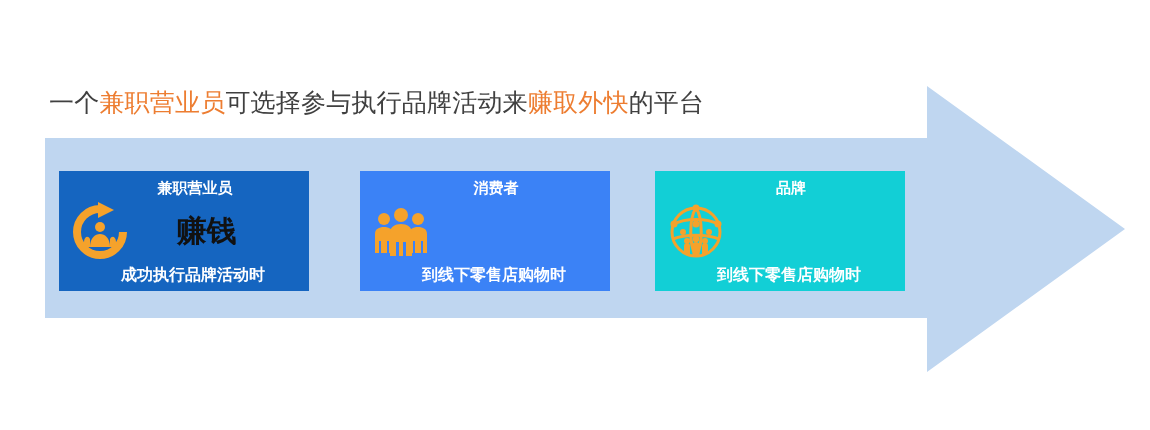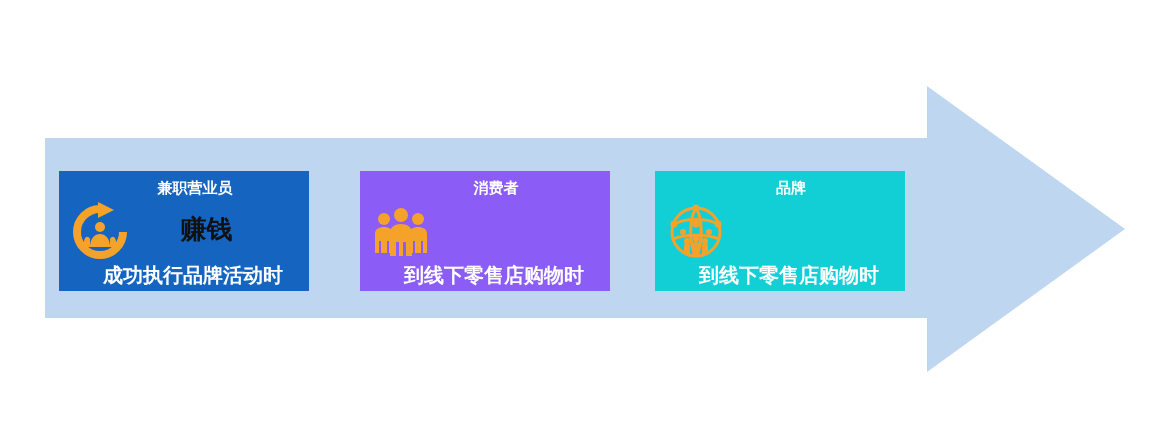--- a/index.html
+++ b/index.html
@@ -72,36 +72,36 @@
     padding-left: 22px;
     box-sizing: border-box;
   }
   .card-main {
     position: absolute;
     top: 44px;
     left: 0;
     right: 0;
     text-align: center;
     color: #111111;
-    font-family: Liberation Mono, monospace;
-    font-size: 26px;
+    font-family: Liberation Serif, serif;
+    font-size: 30px;
     line-height: 32px;
     font-weight: bold;
     padding-left: 45px;
     box-sizing: border-box;
   }
   .card-footer {
     position: absolute;
     bottom: 5px;
     left: 0;
     right: 0;
     text-align: center;
     color: #ffffff;
     font-family: "DejaVu Serif", "Liberation Serif", serif;
-    font-size: 20px;
+    font-size: 16px;
     line-height: 22px;
     font-weight: bold;
     padding-left: 18px;
     box-sizing: border-box;
   }
   .card-icon {
     position: absolute;
     left: 10px;
     top: 30px;
     width: 62px;
@@ -113,20 +113,23 @@
 <body style="background: rgb(255, 255, 255);">
 
 <div id="stage">
 
   <div class="arrow-wrap">
     <svg class="arrow-svg" width="1082" height="290" viewBox="0 0 1082 290" xmlns="http://www.w3.org/2000/svg" aria-hidden="true">
       <polygon points="0,52 882,52 882,0 1080,143 882,286 882,232 0,232" fill="#BFD6F0"></polygon>
     </svg>
   </div>
 
+  <div class="title" style="color: rgb(64, 64, 64);">
+    <span>一个</span><span class="hl" style="color: rgb(237, 125, 49);">兼职营业员</span><span>可选择参与执行品牌活动来</span><span class="hl" style="color: rgb(237, 125, 49);">赚取外快</span><span>的平台</span>
+  </div>
 
   <div class="card card-1" style="background: rgb(21, 101, 192);">
     <div class="card-header">兼职营业员</div>
     <div class="card-icon">
       <svg width="62" height="62" viewBox="0 0 62 62" xmlns="http://www.w3.org/2000/svg" aria-hidden="true">
 
         <path d="M31 8 A23 23 0 1 0 54 31" fill="none" stroke="#F5A22B" stroke-width="8" stroke-linecap="butt"></path>
         <polygon points="29,1 29,17 45,9" fill="#F5A22B"></polygon>
 
         <circle cx="31" cy="26" r="5" fill="#F5A22B"></circle>
@@ -134,21 +137,21 @@
         <path d="M21 46 C21 37 26 33 31 33 C36 33 41 37 41 46 Z" fill="#F5A22B"></path>
 
         <path d="M15 41 C15 36 19 34 21 38 L21 46 L15 46 Z" fill="#F5A22B"></path>
         <path d="M47 41 C47 36 43 34 41 38 L41 46 L47 46 Z" fill="#F5A22B"></path>
       </svg>
     </div>
     <div class="card-main">赚钱</div>
     <div class="card-footer">成功执行品牌活动时</div>
   </div>
 
-  <div class="card card-2" style="background: #8b5cf6;">
+  <div class="card card-2" style="background: #3b82f6;">
     <div class="card-header">消费者</div>
     <div class="card-icon">
       <svg width="62" height="62" viewBox="0 0 62 62" xmlns="http://www.w3.org/2000/svg" aria-hidden="true">
 
         <circle cx="14" cy="18" r="6" fill="#F5A22B"></circle>
         <path d="M5 52 L5 33 C5 28 9 26 14 26 C19 26 23 28 23 33 L23 52 L19 52 L19 40 L17 40 L17 52 L11 52 L11 40 L9 40 L9 52 Z" fill="#F5A22B"></path>
 
         <circle cx="48" cy="18" r="6" fill="#F5A22B"></circle>
         <path d="M39 52 L39 33 C39 28 43 26 48 26 C53 26 57 28 57 33 L57 52 L53 52 L53 40 L51 40 L51 52 L45 52 L45 40 L43 40 L43 52 Z" fill="#F5A22B"></path>
 

